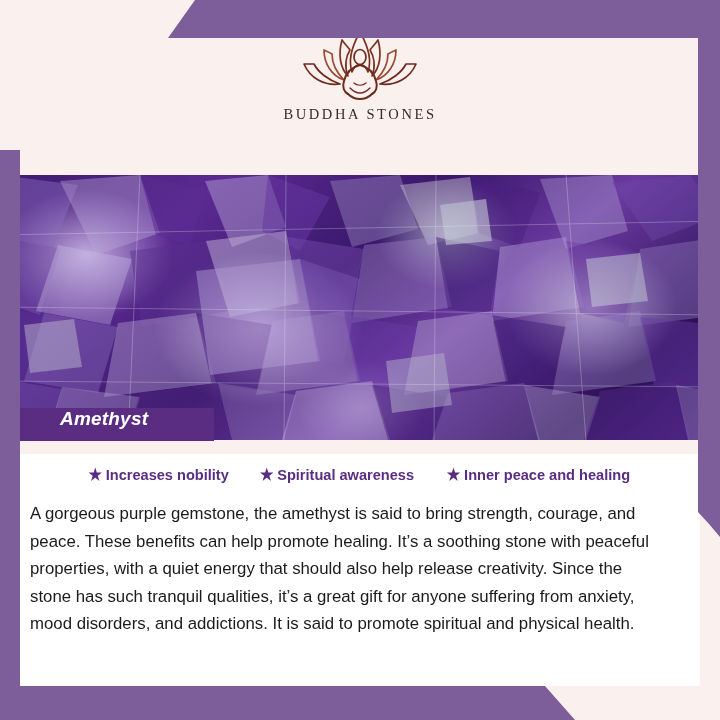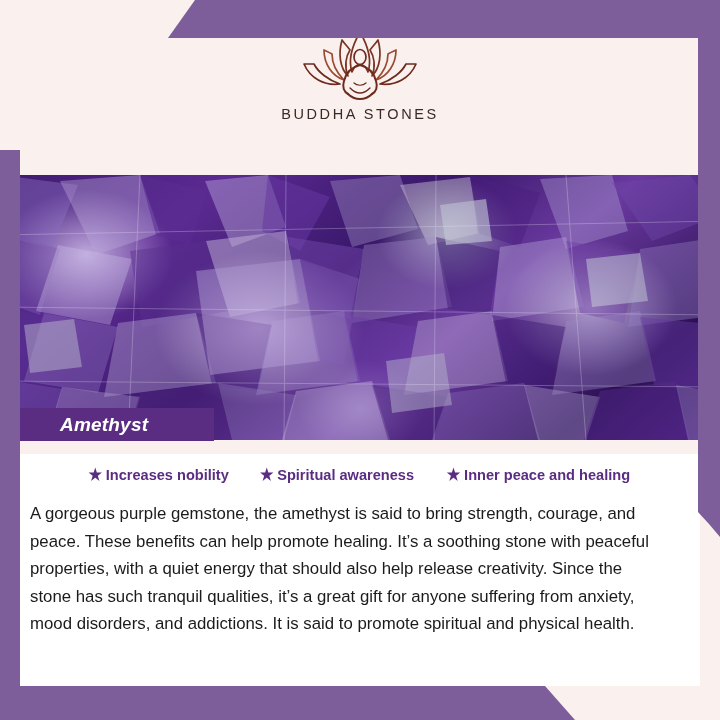--- a/index.html
+++ b/index.html
@@ -61,21 +61,21 @@
     position:absolute; left:0; top:0; width:720px; height:175px;
     background:#faf0ee; z-index:3;
   }
   .logo-wrap{
     position:absolute; left:0; top:26px; width:720px;
     display:flex; flex-direction:column; align-items:center;
   }
   .logo-mark{ width:148px; height:78px; display:block; }
   .logo-word{
     margin-top:2px;
-    font-family:Liberation Sans, sans-serif;
+    font-family:Liberation Serif, serif;
     font-size:14.5px;
     letter-spacing:2.6px;
     color:#3a2a24;
     font-weight:400;
   }
   .title-band{
     position:absolute; left:148px; top:124px;
     width:424px; height:51px;
     background:#fcf4f1;
     display:flex; align-items:center; justify-content:center;
@@ -102,21 +102,21 @@
       linear-gradient(140deg,#3e1a6e 0%, #5b2a92 22%, #39176a 44%, #6b3aa0 62%, #2d1157 84%, #4a2080 100%);
   }
   .facets{ position:absolute; inset:0; }
   .facets svg{ width:100%; height:100%; display:block; }
 
   
   .stone-tag{
     position:absolute; left:18px; top:408px;
     width:196px; height:33px;
     background:#5b2d82;
-    display:flex; align-items:center;
+    display:flex; 
     z-index:3;
   }
   .stone-tag-text{
     margin-left:42px;
     color:#ffffff;
     font-size:19px;
     font-weight:700;
     font-style:italic;
     letter-spacing:0.2px;
   }

